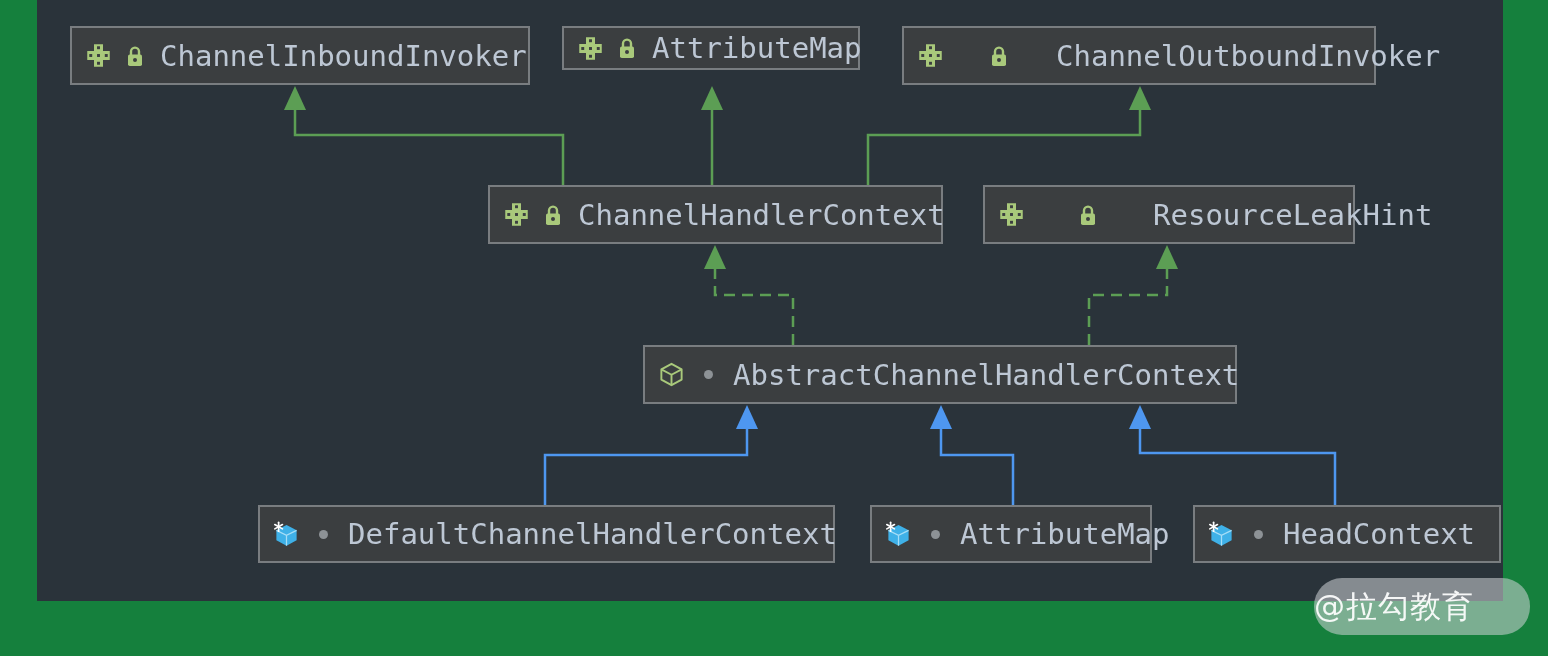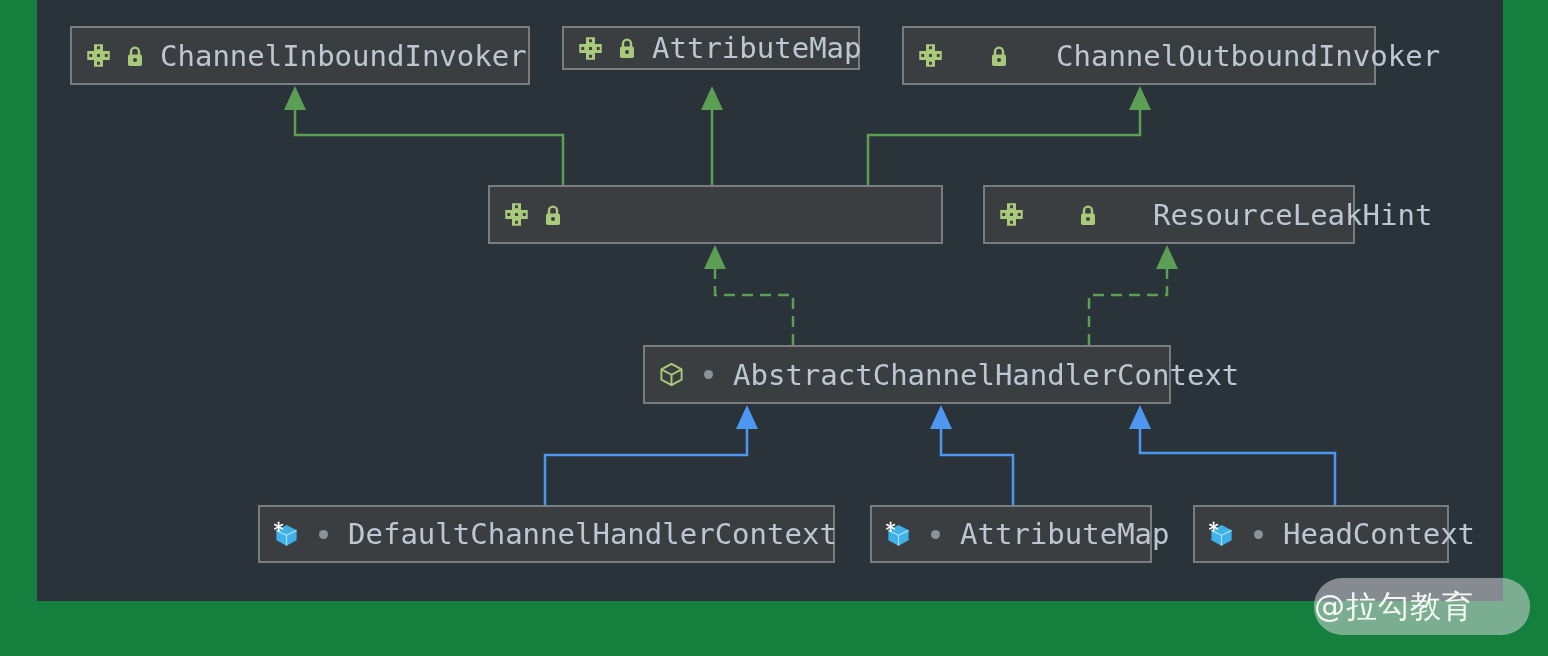--- a/index.html
+++ b/index.html
@@ -130,20 +130,21 @@
        <rect x="17.6" y="10.7" width="2.6" height="2.6" fill="#3B3E40"></rect>
      </svg>
         </span>
         <span class="viz-icon">
           <svg viewBox="0 0 24 26" width="24" height="26">
        <path d="M8 12 V8.6 a4 4 0 0 1 8 0 V12" fill="none" stroke="#A9C97B" stroke-width="2.4"></path>
        <rect x="5" y="11.5" width="14" height="11.5" rx="1.8" fill="#A9C97B"></rect>
        <circle cx="12" cy="17" r="2" fill="#3B3E40"></circle>
      </svg>
         </span>
+        <span class="label">ChannelHandlerContext</span>
       </div>
       <div class="node" style="left: 983px; top: 185px; width: 372px; height: 59px; gap: 40px;">
         <span class="type-icon">
           <svg viewBox="0 0 24 24" width="27" height="27">
        <path d="M8 2 h8 v6 h6 v8 h-6 v6 h-8 v-6 H2 V8 h6 Z" fill="#A9C97B"></path>
        <rect x="10.7" y="3.8" width="2.6" height="2.6" fill="#3B3E40"></rect>
        <rect x="10.7" y="10.7" width="2.6" height="2.6" fill="#3B3E40"></rect>
        <rect x="10.7" y="17.6" width="2.6" height="2.6" fill="#3B3E40"></rect>
        <rect x="3.8" y="10.7" width="2.6" height="2.6" fill="#3B3E40"></rect>
        <rect x="17.6" y="10.7" width="2.6" height="2.6" fill="#3B3E40"></rect>
@@ -151,21 +152,21 @@
         </span>
         <span class="viz-icon">
           <svg viewBox="0 0 24 26" width="24" height="26">
        <path d="M8 12 V8.6 a4 4 0 0 1 8 0 V12" fill="none" stroke="#A9C97B" stroke-width="2.4"></path>
        <rect x="5" y="11.5" width="14" height="11.5" rx="1.8" fill="#A9C97B"></rect>
        <circle cx="12" cy="17" r="2" fill="#3B3E40"></circle>
      </svg>
         </span>
         <span class="label">ResourceLeakHint</span>
       </div>
-      <div class="node" style="left: 643px; top: 345px; width: 528px; height: 59px;">
+      <div class="node" style="left: 643px; top: 345px; width: 594px; height: 59px;">
         <span class="type-icon">
           <svg viewBox="0 0 24 24" width="27" height="27">
        <path d="M12 2.5 L21 7.5 V16.5 L12 21.5 L3 16.5 V7.5 Z" fill="none" stroke="#A9C97B" stroke-width="1.7" stroke-linejoin="round"></path>
        <path d="M3 7.5 L12 12.2 L21 7.5 M12 12.2 V21.5" fill="none" stroke="#A9C97B" stroke-width="1.7" stroke-linejoin="round"></path>
      </svg>
         </span>
         <span class="viz-icon">
           <span class="dot"></span>
         </span>
         <span class="label">AbstractChannelHandlerContext</span>
@@ -197,21 +198,21 @@
               <path d="M1.6 3.2 L8.4 7"></path>
               <path d="M8.4 3.2 L1.6 7"></path>
        </g>
      </svg>
         </span>
         <span class="viz-icon">
           <span class="dot"></span>
         </span>
         <span class="label">AttributeMap</span>
       </div>
-      <div class="node" style="left: 1193px; top: 505px; width: 256px; height: 58px;">
+      <div class="node" style="left: 1193px; top: 505px; width: 308px; height: 58px;">
         <span class="type-icon">
           <svg viewBox="0 0 24 24" width="27" height="27">
        <path d="M12 3.5 L21 8.3 V17.2 L12 22 L3 17.2 V8.3 Z" fill="#3FB1E8"></path>
        <path d="M3 8.3 L12 12.8 L21 8.3 M12 12.8 V22" fill="none" stroke="#BFE9FA" stroke-width="1.1" opacity="0.8"></path>
        <g stroke="#FFFFFF" stroke-width="1.5" stroke-linecap="round">
          <path d="M5 1.2 V9"></path>
               <path d="M1.6 3.2 L8.4 7"></path>
               <path d="M8.4 3.2 L1.6 7"></path>
        </g>
      </svg>

